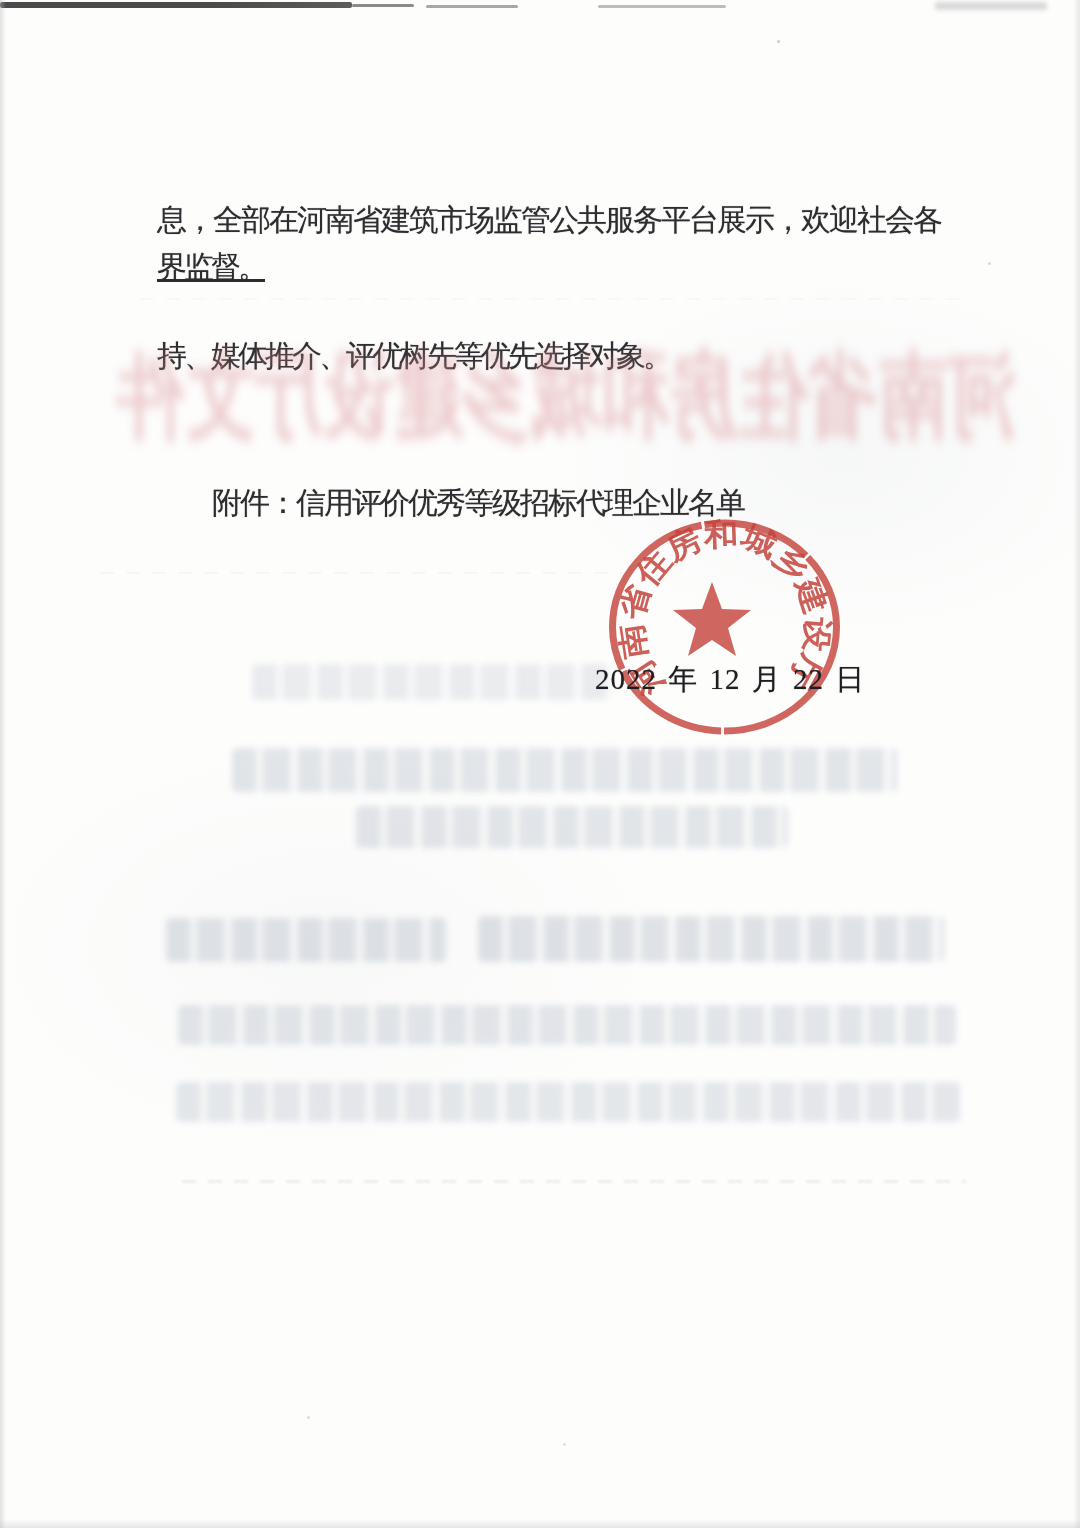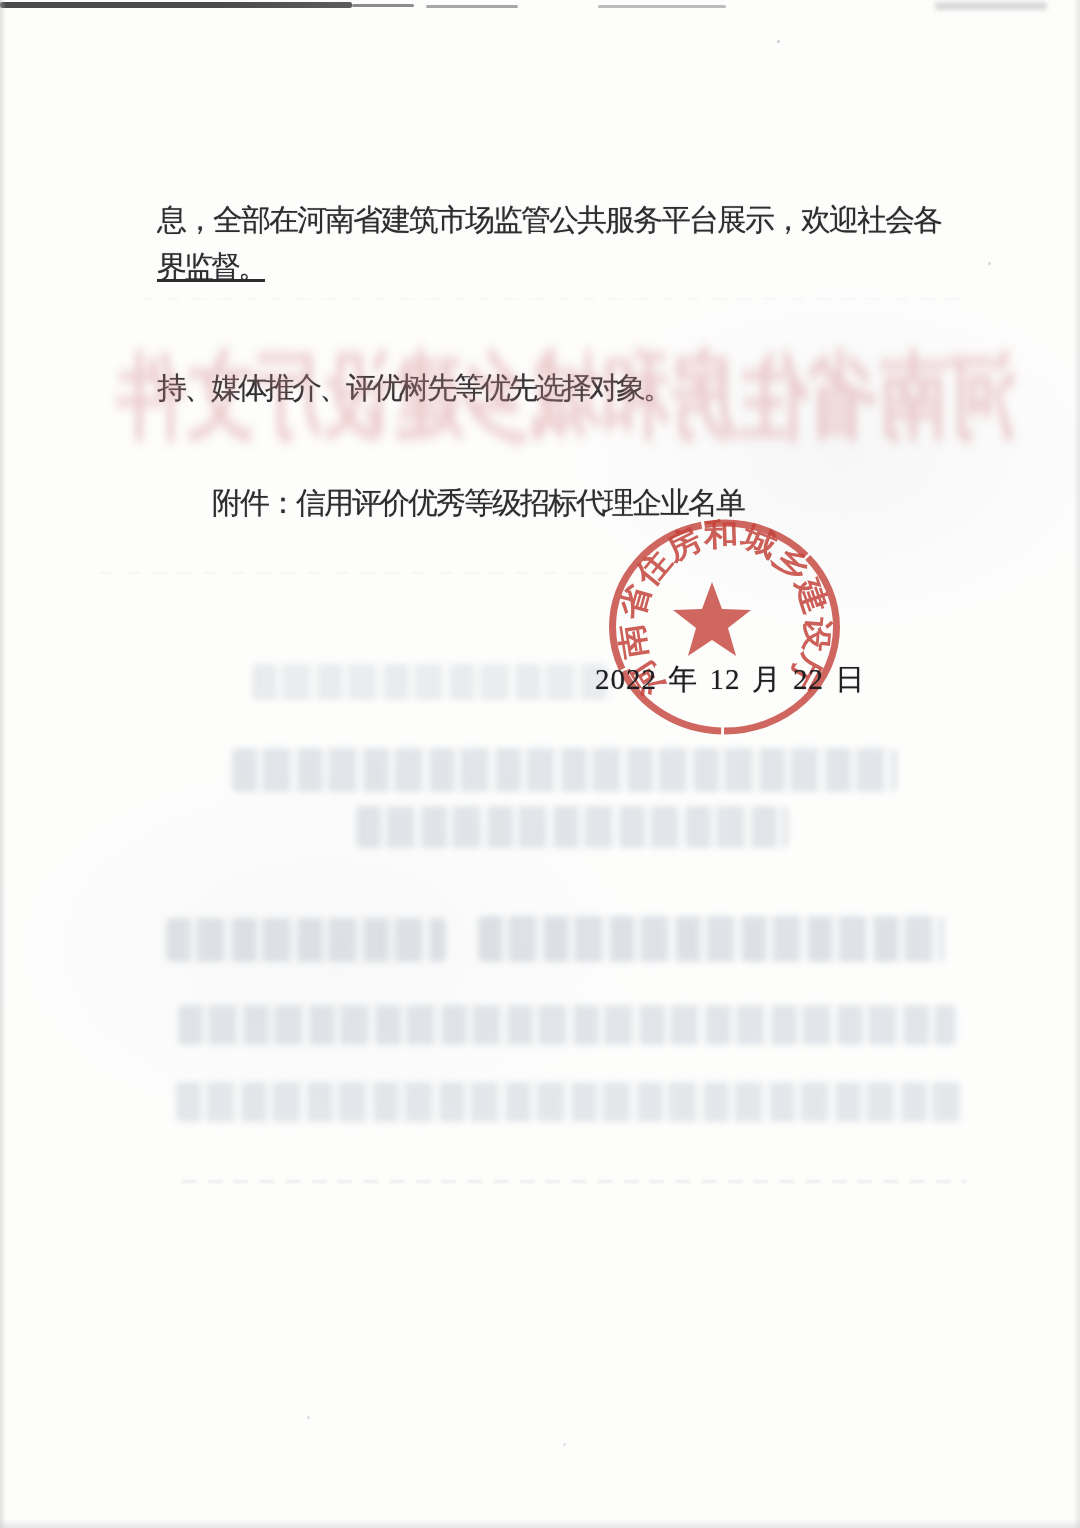--- a/index.html
+++ b/index.html
@@ -91,21 +91,21 @@
   <div class="ghost-line" style="left:252px;top:664px;width:360px;height:36px;opacity:.40;"></div>
   <div class="ghost-line" style="left:232px;top:748px;width:665px;height:44px;opacity:.55;"></div>
   <div class="ghost-line" style="left:356px;top:806px;width:432px;height:42px;opacity:.55;"></div>
   <div class="ghost-line" style="left:166px;top:918px;width:280px;height:44px;opacity:.60;"></div>
   <div class="ghost-line" style="left:478px;top:916px;width:466px;height:46px;opacity:.62;"></div>
   <div class="ghost-line" style="left:178px;top:1005px;width:778px;height:40px;opacity:.55;"></div>
   <div class="ghost-line" style="left:176px;top:1082px;width:784px;height:40px;opacity:.50;"></div>
 
   <div class="bodyline ls2" style="left:157px;top:202px;">息，全部在河南省建筑市场监管公共服务平台展示，欢迎社会各</div>
   <div class="bodyline ls3" style="left:157px;top:249px;text-decoration:underline;">界监督。</div>
-  <div class="bodyline ls3" style="left:157px;top:370px;text-align:right;">持、媒体推介、评优树先等优先选择对象。</div>
+  <div class="bodyline ls3" style="left:157px;top:338px;text-align:right;">持、媒体推介、评优树先等优先选择对象。</div>
   <div class="bodyline ls2" style="left:212px;top:458px;margin-top:27px;">附件：信用评价优秀等级招标代理企业名单</div>
 
   <svg class="seal" width="300" height="300" viewBox="580 488 300 300" aria-hidden="true">
     <ellipse cx="724.5" cy="627" rx="112" ry="104" fill="none" stroke="#c5443c" stroke-width="7" opacity="0.82" stroke-dasharray="170 3 120 2.5 190 3 110 2.5"></ellipse>
     <path id="sealArc" d="M 666.5 685 A 82 82 0 1 1 782.5 685" fill="none"></path>
     <text font-size="31" font-weight="bold" fill="#c5443c" opacity="0.85" font-family="Liberation Serif, DejaVu Serif, serif">
       <textPath href="#sealArc" startOffset="0" textLength="380" lengthAdjust="spacingAndGlyphs">河南省住房和城乡建设厅</textPath>
     </text>
     <polygon points="712,582 722,609 751,610 728,628 736,656 712,640 688,656 696,628 673,610 702,609" fill="#c5443c" opacity="0.82"></polygon>
   </svg>

